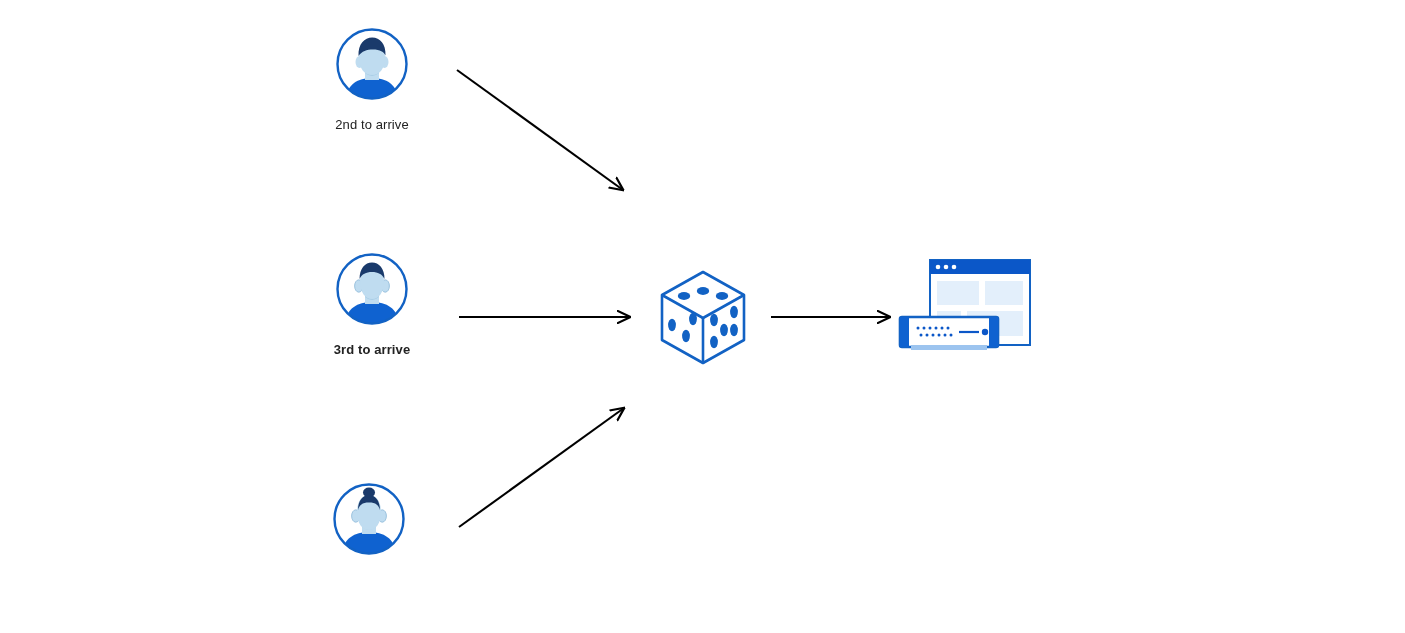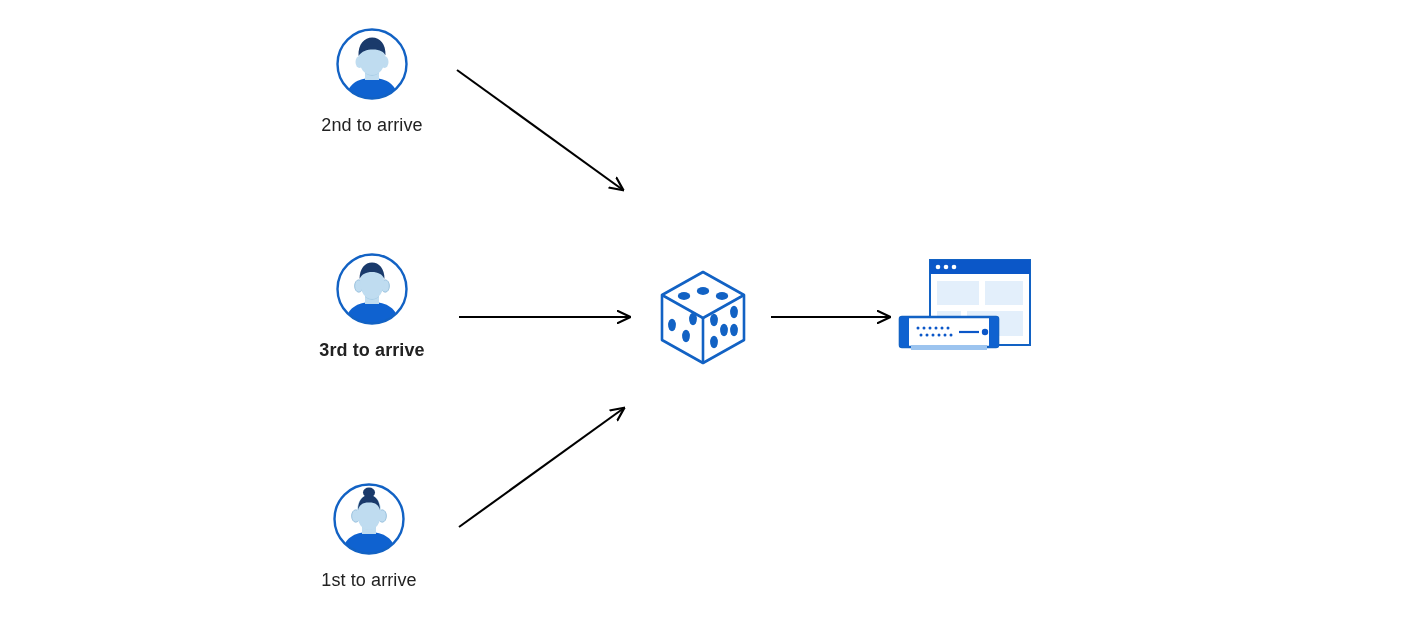--- a/index.html
+++ b/index.html
@@ -19,21 +19,21 @@
     position: absolute;
     inset: 0;
     width: 1405px;
     height: 633px;
   }
   .node {
     position: absolute;
     text-align: center;
   }
   .node-label {
-    font-size: 18px;
+    font-size: 13px;
     line-height: 24px;
     color: #222222;
     white-space: nowrap;
     letter-spacing: 0.1px;
   }
   .avatar-wrap {
     width: 74px;
     height: 74px;
     margin: 0 auto 12px auto;
     display: block;
@@ -135,21 +135,20 @@
         <path d="M30 45 q7 6 14 0 v-6 h-14 z" fill="#a9cde6"></path>
         <ellipse cx="23.8" cy="34" rx="4.2" ry="6.2" fill="#bfdcf0" stroke="#8db9d8" stroke-width="0.8"></ellipse>
         <ellipse cx="50.2" cy="34" rx="4.2" ry="6.2" fill="#bfdcf0" stroke="#8db9d8" stroke-width="0.8"></ellipse>
         <path d="M25 30 C25 19 30 13 37 13 C44 13 49 19 49 30 C49 41 44 48 37 48 C30 48 25 41 25 30 Z" fill="#bfdcf0"></path>
         <path d="M26 28 C26 18.5 31 13 37 13 C43 13 48 18.5 48 28
                  C46.5 23 44 20.5 37 20.5 C30 20.5 27.5 23 26 28 Z" fill="#1a3a6b"></path>
         <ellipse cx="37" cy="10.5" rx="6" ry="5" fill="#1a3a6b"></ellipse>
       </g>
       <circle cx="37" cy="37" r="34.5" fill="none" stroke="#1262c4" stroke-width="2.4"></circle>
     </svg>
-    <div class="node-label">1st to arrive</div>
   </div>
 
   <div class="dice-node" style="left:648px; top:262px;">
     <svg width="110" height="110" viewBox="0 0 110 110">
       <g stroke="#1262c4" stroke-width="2.6" fill="#ffffff" stroke-linejoin="round">
         <path d="M55 10 L96 33 L96 78 L55 101 L14 78 L14 33 Z"></path>
         <path d="M14 33 L55 56 L96 33"></path>
         <path d="M55 56 L55 101"></path>
       </g>
       <g fill="#1262c4">

